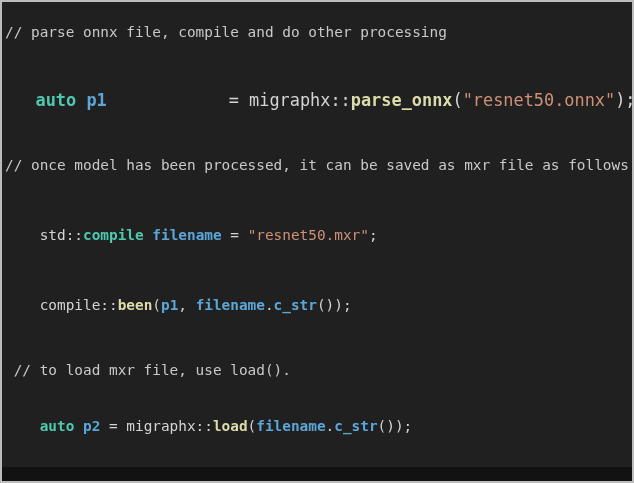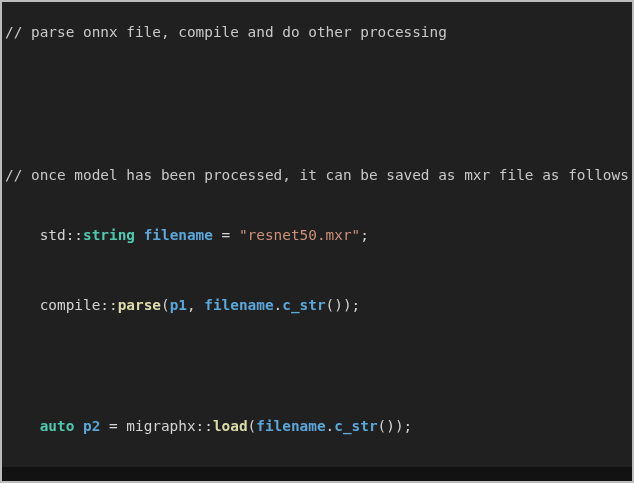--- a/index.html
+++ b/index.html
@@ -26,21 +26,21 @@
     position: absolute;
     left: 3px;
     white-space: pre;
     font-size: 14.4px;
     line-height: 19px;
     color: var(--tok-plain, #d4d4d4);
   }
   
   .line-0 { top: 21px; }
   .line-1 { top: 87px; font-size: 16.9px; line-height: 22px; }
-  .line-2 { top: 164px; }
+  .line-2 { top: 154px; }
   .line-3 { top: 224px; }
   .line-4 { top: 294px; }
   .line-5 { top: 359px; }
   .line-6 { top: 415px; }
 
   .tok-plain    { color: var(--tok-plain, #d4d4d4); }
   .tok-comment  { color: var(--tok-comment, #c9c9c9); }
   .tok-keyword  { color: var(--tok-keyword, #4ec9b0); font-weight: bold; }
   .tok-variable { color: var(--tok-variable, #5ba7da); font-weight: bold; }
   .tok-function { color: var(--tok-function, #dcdcaa); font-weight: bold; }
@@ -52,19 +52,21 @@
     height: 14px;
     background: var(--bottom-bar, #121212);
   }
 </style>
 </head>
 <body>
 
 <div id="code-window">
   <div id="code-block">
       <div class="code-line line-0"><span class="tok-comment">// parse onnx file, compile and do other processing</span></div>
+      <div class="code-line line-1"><span class="tok-plain">   </span><span class="tok-keyword">auto</span><span class="tok-plain"> </span><span class="tok-variable">p1</span><span class="tok-plain">            = migraphx::</span><span class="tok-function">parse_onnx</span><span class="tok-plain">(</span><span class="tok-string">"resnet50.onnx"</span><span class="tok-plain">);</span></div>
       <div class="code-line line-2"><span class="tok-comment">// once model has been processed, it can be saved as mxr file as follows</span></div>
-      <div class="code-line line-3"><span class="tok-plain">    std::</span><span class="tok-keyword">string</span><span class="tok-plain"> </span><span class="tok-variable">filename</span><span class="tok-plain"> = </span><span class="tok-string">"resnet50.mxr"</span><span class="tok-plain">;</span></div>
-      <div class="code-line line-4"><span class="tok-plain">    compile::</span><span class="tok-function">parse</span><span class="tok-plain">(</span><span class="tok-variable">p1</span><span class="tok-plain">, </span><span class="tok-variable">filename</span><span class="tok-plain">.</span><span class="tok-variable">c_str</span><span class="tok-plain">());</span></div>
+      <div class="code-line line-3"><span class="tok-plain">    std::</span><span class="tok-keyword">compile</span><span class="tok-plain"> </span><span class="tok-variable">filename</span><span class="tok-plain"> = </span><span class="tok-string">"resnet50.mxr"</span><span class="tok-plain">;</span></div>
+      <div class="code-line line-4"><span class="tok-plain">    compile::</span><span class="tok-function">been</span><span class="tok-plain">(</span><span class="tok-variable">p1</span><span class="tok-plain">, </span><span class="tok-variable">filename</span><span class="tok-plain">.</span><span class="tok-variable">c_str</span><span class="tok-plain">());</span></div>
+      <div class="code-line line-5"><span class="tok-comment"> // to load mxr file, use load().</span></div>
       <div class="code-line line-6"><span class="tok-plain">    </span><span class="tok-keyword">auto</span><span class="tok-plain"> </span><span class="tok-variable">p2</span><span class="tok-plain"> = migraphx::</span><span class="tok-function">load</span><span class="tok-plain">(</span><span class="tok-variable">filename</span><span class="tok-plain">.</span><span class="tok-variable">c_str</span><span class="tok-plain">());</span></div>
     </div>
   <div id="bottom-bar"></div>
 </div>
 
 </body></html>

